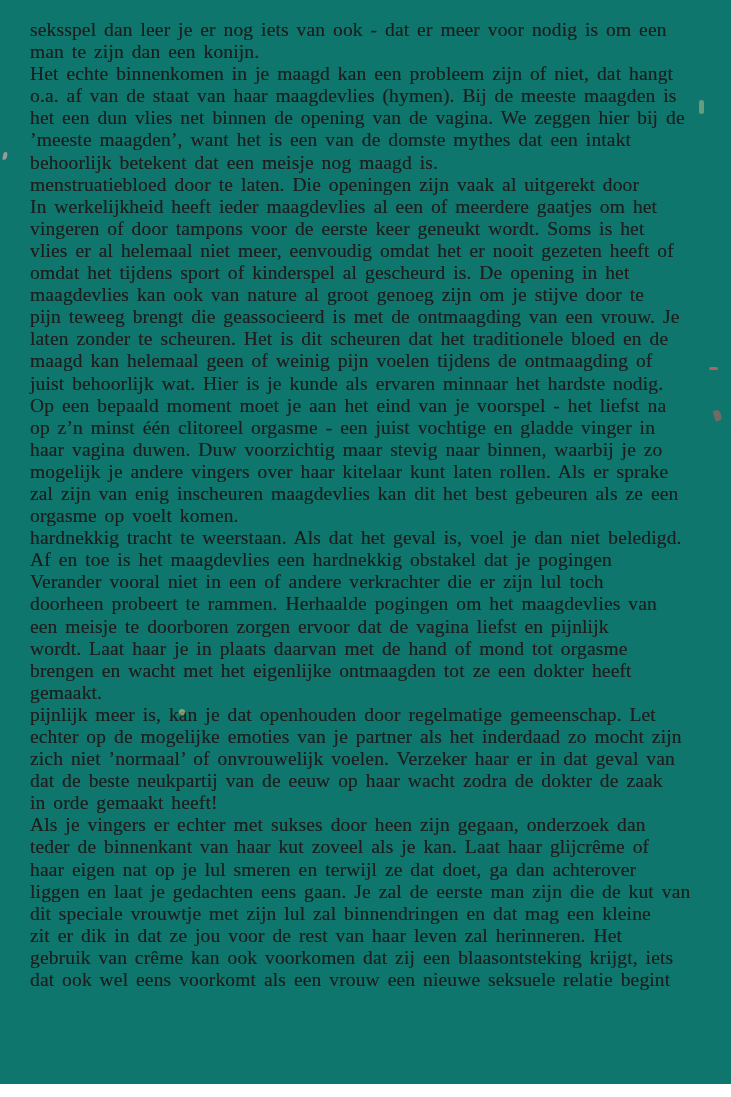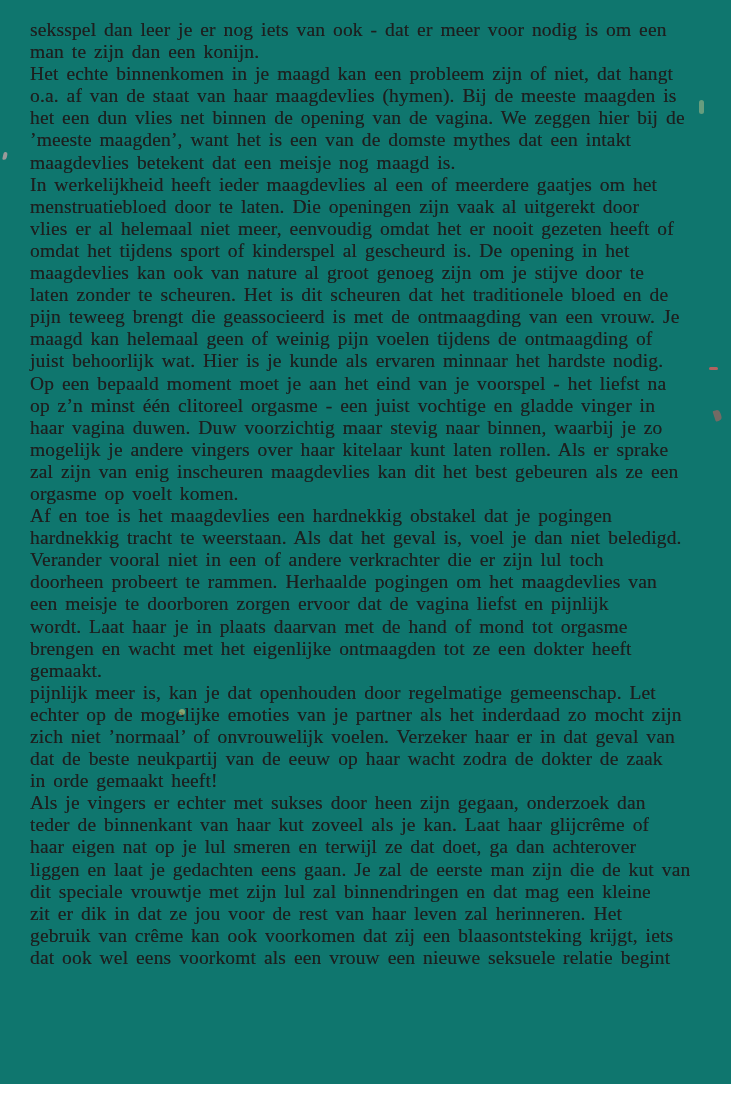--- a/index.html
+++ b/index.html
@@ -73,38 +73,39 @@
 <body>
 
 <div class="page">
   <div class="text-block">
       <div class="line">seksspel dan leer je er nog iets van ook - dat er meer voor nodig is om een</div>
       <div class="line">man te zijn dan een konijn.</div>
       <div class="line">Het echte binnenkomen in je maagd kan een probleem zijn of niet, dat hangt</div>
       <div class="line">o.a. af van de staat van haar maagdevlies (hymen). Bij de meeste maagden is</div>
       <div class="line">het een dun vlies net binnen de opening van de vagina. We zeggen hier bij de</div>
       <div class="line">’meeste maagden’, want het is een van de domste mythes dat een intakt</div>
-      <div class="line">maagdevlies betekent dat een meisje nog maagd is.</div>
+      <div class="line">behoorlijk betekent dat een meisje nog maagd is.</div>
+      <div class="line">menstruatiebloed door te laten. Die openingen zijn vaak al uitgerekt door</div>
       <div class="line">In werkelijkheid heeft ieder maagdevlies al een of meerdere gaatjes om het</div>
-      <div class="line">menstruatiebloed door te laten. Die openingen zijn vaak al uitgerekt door</div>
+      <div class="line">vingeren of door tampons voor de eerste keer geneukt wordt. Soms is het</div>
       <div class="line">vlies er al helemaal niet meer, eenvoudig omdat het er nooit gezeten heeft of</div>
       <div class="line">omdat het tijdens sport of kinderspel al gescheurd is. De opening in het</div>
       <div class="line">maagdevlies kan ook van nature al groot genoeg zijn om je stijve door te</div>
+      <div class="line">pijn teweeg brengt die geassocieerd is met de ontmaagding van een vrouw. Je</div>
       <div class="line">laten zonder te scheuren. Het is dit scheuren dat het traditionele bloed en de</div>
-      <div class="line">pijn teweeg brengt die geassocieerd is met de ontmaagding van een vrouw. Je</div>
       <div class="line">maagd kan helemaal geen of weinig pijn voelen tijdens de ontmaagding of</div>
       <div class="line">juist behoorlijk wat. Hier is je kunde als ervaren minnaar het hardste nodig.</div>
       <div class="line">Op een bepaald moment moet je aan het eind van je voorspel - het liefst na</div>
       <div class="line">op z’n minst één clitoreel orgasme - een juist vochtige en gladde vinger in</div>
       <div class="line">haar vagina duwen. Duw voorzichtig maar stevig naar binnen, waarbij je zo</div>
       <div class="line">mogelijk je andere vingers over haar kitelaar kunt laten rollen. Als er sprake</div>
       <div class="line">zal zijn van enig inscheuren maagdevlies kan dit het best gebeuren als ze een</div>
       <div class="line">orgasme op voelt komen.</div>
+      <div class="line">hardnekkig tracht te weerstaan. Als dat het geval is, voel je dan niet beledigd.</div>
       <div class="line">Af en toe is het maagdevlies een hardnekkig obstakel dat je pogingen</div>
-      <div class="line">hardnekkig tracht te weerstaan. Als dat het geval is, voel je dan niet beledigd.</div>
       <div class="line">Verander vooral niet in een of andere verkrachter die er zijn lul toch</div>
       <div class="line">doorheen probeert te rammen. Herhaalde pogingen om het maagdevlies van</div>
       <div class="line">een meisje te doorboren zorgen ervoor dat de vagina liefst en pijnlijk</div>
       <div class="line">wordt. Laat haar je in plaats daarvan met de hand of mond tot orgasme</div>
       <div class="line">brengen en wacht met het eigenlijke ontmaagden tot ze een dokter heeft</div>
       <div class="line">gemaakt.</div>
       <div class="line">pijnlijk meer is, kan je dat openhouden door regelmatige gemeenschap. Let</div>
       <div class="line">echter op de mogelijke emoties van je partner als het inderdaad zo mocht zijn</div>
       <div class="line">zich niet ’normaal’ of onvrouwelijk voelen. Verzeker haar er in dat geval van</div>
       <div class="line">dat de beste neukpartij van de eeuw op haar wacht zodra de dokter de zaak</div>

